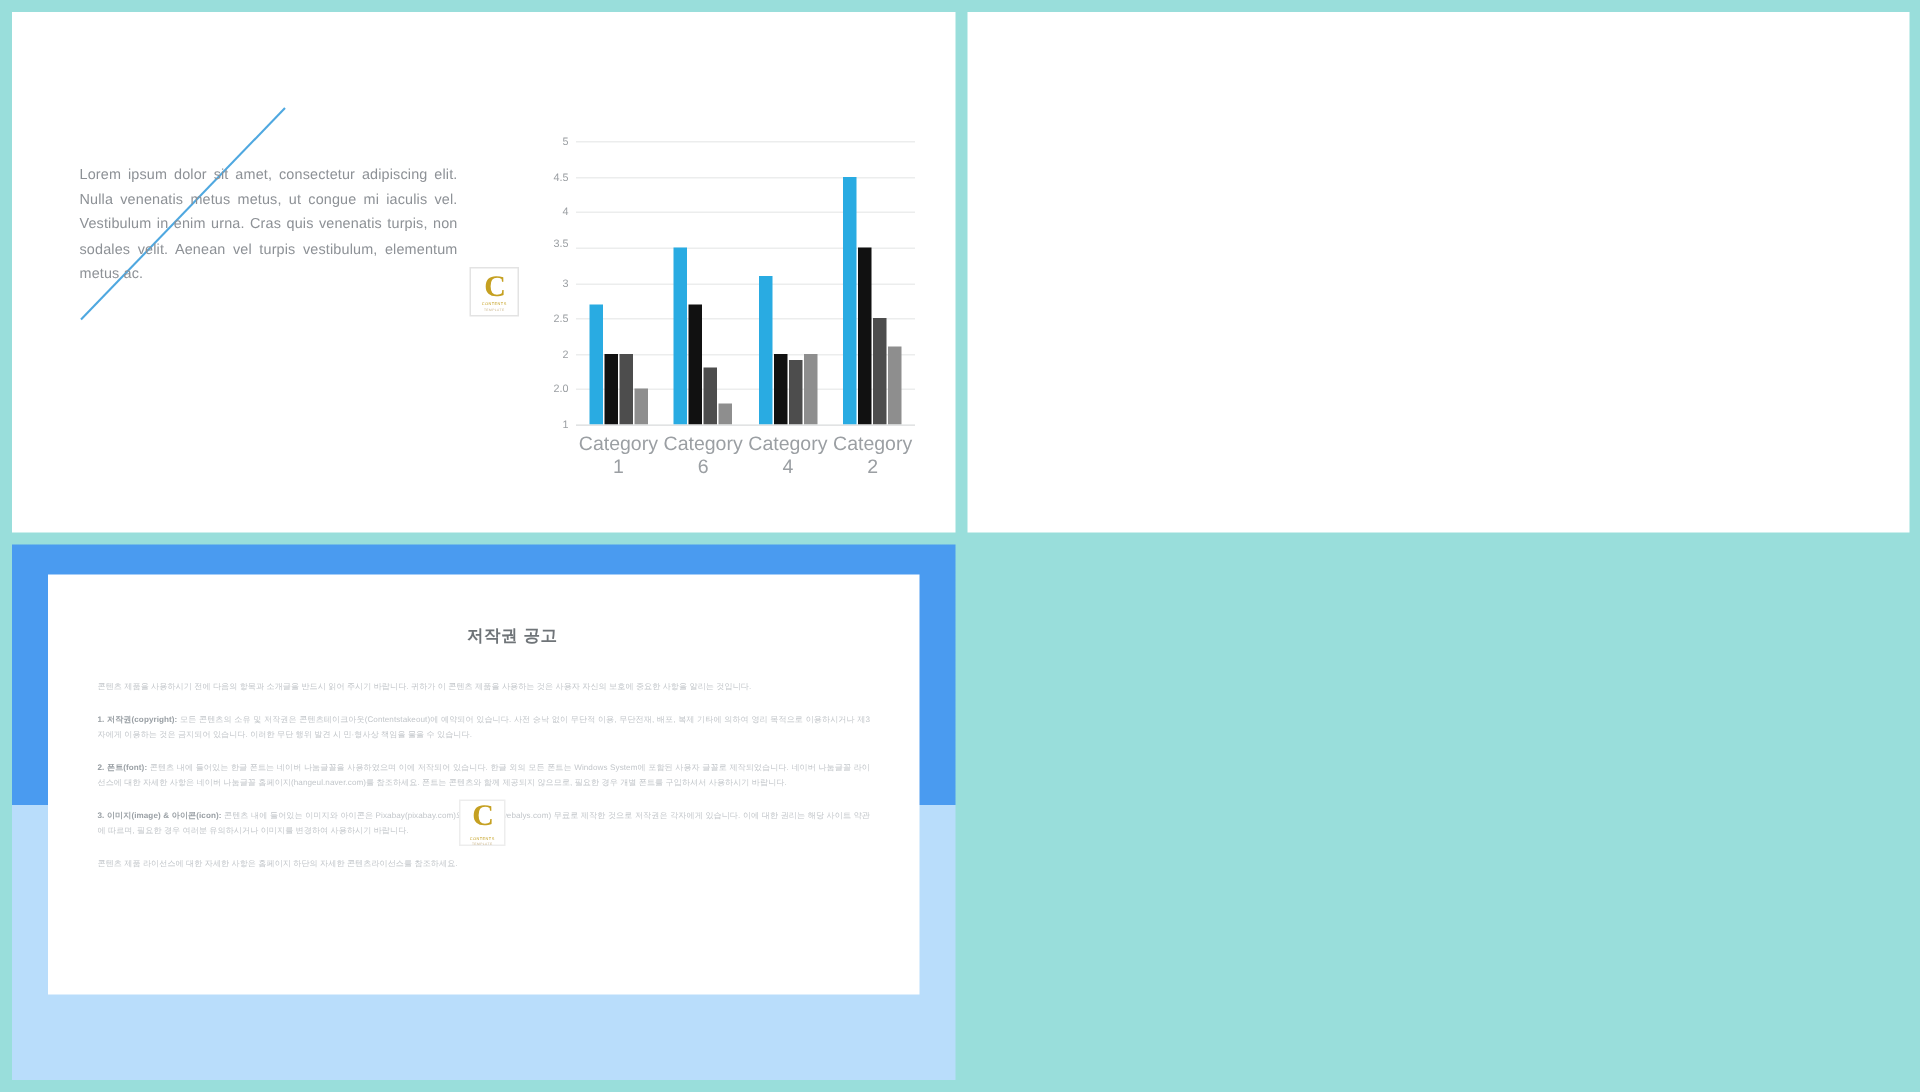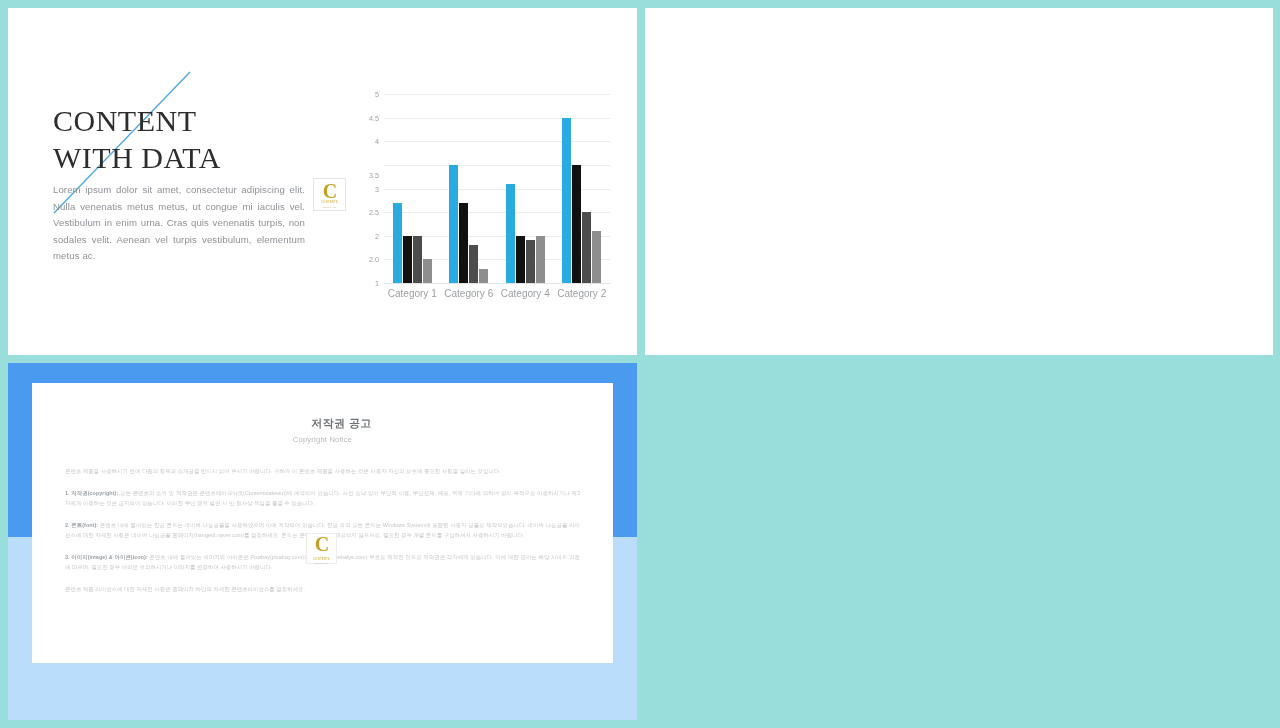--- a/index.html
+++ b/index.html
@@ -52,21 +52,21 @@
   .ytick {
     position:absolute; right:calc(100% + 5px); font-size:7.2px;
     color:#9b9fa3; transform:translateY(-50%); white-space:nowrap;
   }
   .axis-base { position:absolute; left:0; right:0; height:1px; background:#e2e3e4; }
   .groups { position:absolute; left:0; right:0; bottom:0; top:0; display:flex; }
   .grp { flex:1; position:relative; display:flex; align-items:flex-end;
          justify-content:center; gap:1px; }
   .bar { width:9px; }
   .catlabels { position:absolute; left:36px; right:0; display:flex; }
-  .catlabel { flex:1; text-align:center; font-size:10px; color:#9b9fa3; }
+  .catlabel { flex:1; text-align:center; font-size:13px; color:#9b9fa3; }
 
   
   #slide-3-frame {
     position:absolute; left:8px; top:363px; width:629px; height:357px;
     background:linear-gradient(#4a9bf0 0, #4a9bf0 174px, #b9ddfb 174px, #b9ddfb 100%);
   }
   #slide-3 {
     position:absolute; left:24px; top:20px; width:581px; height:280px;
     background:#ffffff;
   }
@@ -97,22 +97,20 @@
 <div class="canvas">
 
   <div class="slide" id="slide-1">
     <div class="diag" style="left:44px; top:62px;">
       <svg width="140" height="145" viewBox="0 0 140 145">
         <line x1="2" y1="143" x2="138" y2="2" stroke="#4fa8e0" stroke-width="1.4"></line>
       </svg>
     </div>
 
     <div class="txtcol">
-      <div class="title">CONTENT
-WITH DATA</div>
       <div class="body-copy">
         <p>Lorem ipsum dolor sit amet, consectetur adipiscing elit. Nulla venenatis metus metus, ut congue mi iaculis vel. Vestibulum in enim urna. Cras quis venenatis turpis, non sodales velit. Aenean vel turpis vestibulum, elementum metus ac.</p>
       </div>
     </div>
 
     <div class="logo-badge" style="left:305px; top:170px;">
       <span class="logo-c">C</span>
       <span class="logo-sub">CONTENTS</span>
       <span class="logo-sub2">TEMPLATE</span>
     </div>
@@ -123,21 +121,21 @@
           <div class="ytick" style="top: 189px;">1</div>
           <div class="gridline" style="top: 165.375px;"></div>
           <div class="ytick" style="top: 165.375px;">2.0</div>
           <div class="gridline" style="top: 141.75px;"></div>
           <div class="ytick" style="top: 141.75px;">2</div>
           <div class="gridline" style="top: 118.125px;"></div>
           <div class="ytick" style="top: 118.125px; text-align: right;">2.5</div>
           <div class="gridline" style="top: 94.5px;"></div>
           <div class="ytick" style="top: 94.5px;">3</div>
           <div class="gridline" style="top: 70.875px;"></div>
-          <div class="ytick" style="top: 81px;">3.5</div>
+          <div class="ytick" style="top: 68px;">3.5</div>
           <div class="gridline" style="top: 47.25px;"></div>
           <div class="ytick" style="top: 47.25px;">4</div>
           <div class="gridline" style="top: 23.625px;"></div>
           <div class="ytick" style="top: 23.625px; text-align: right;">4.5</div>
           <div class="gridline" style="top: 0px;"></div>
           <div class="ytick" style="top: 0px;">5</div>
           <div class="groups">
             <div class="grp">
               <div class="bar" style="height: 80.325px; background: rgb(41, 171, 226);"></div>
               <div class="bar" style="height: 47.25px; background: rgb(17, 17, 17);"></div>
@@ -180,21 +178,20 @@
     
 
     
 
     
   </div>
 
   <div id="slide-3-frame">
     <div id="slide-3">
       <div class="cp-title-ko">저작권 공고</div>
-      <div class="cp-title-en">Copyright Notice</div>
 
       <div class="cp-body">
         <p class="cp-p">콘텐츠 제품을 사용하시기 전에 다음의 항목과 소개글을 반드시 읽어 주시기 바랍니다. 귀하가 이 콘텐츠 제품을 사용하는 것은 사용자 자신의 보호에 중요한 사항을 알리는 것입니다.</p>
 
         <p class="cp-p gap">
           <b>1. 저작권(copyright):</b><span> 모든 콘텐츠의 소유 및 저작권은 콘텐츠테이크아웃(Contentstakeout)에 예약되어 있습니다. 사전 승낙 없이 무단적 이용, 무단전재, 배포, 복제 기타에 의하여 영리 목적으로 이용하시거나 제3자에게 이용하는 것은 금지되어 있습니다. 이러한 무단 행위 발견 시 민·형사상 책임을 물을 수 있습니다.</span>
         </p>
 
         <p class="cp-p gap">
           <b>2. 폰트(font):</b><span> 콘텐츠 내에 들어있는 한글 폰트는 네이버 나눔글꼴을 사용하였으며 이에 저작되어 있습니다. 한글 외의 모든 폰트는 Windows System에 포함된 사용자 글꼴로 제작되었습니다. 네이버 나눔글꼴 라이선스에 대한 자세한 사항은 네이버 나눔글꼴 홈페이지(hangeul.naver.com)를 참조하세요. 폰트는 콘텐츠와 함께 제공되지 않으므로, 필요한 경우 개별 폰트를 구입하셔서 사용하시기 바랍니다.</span>

